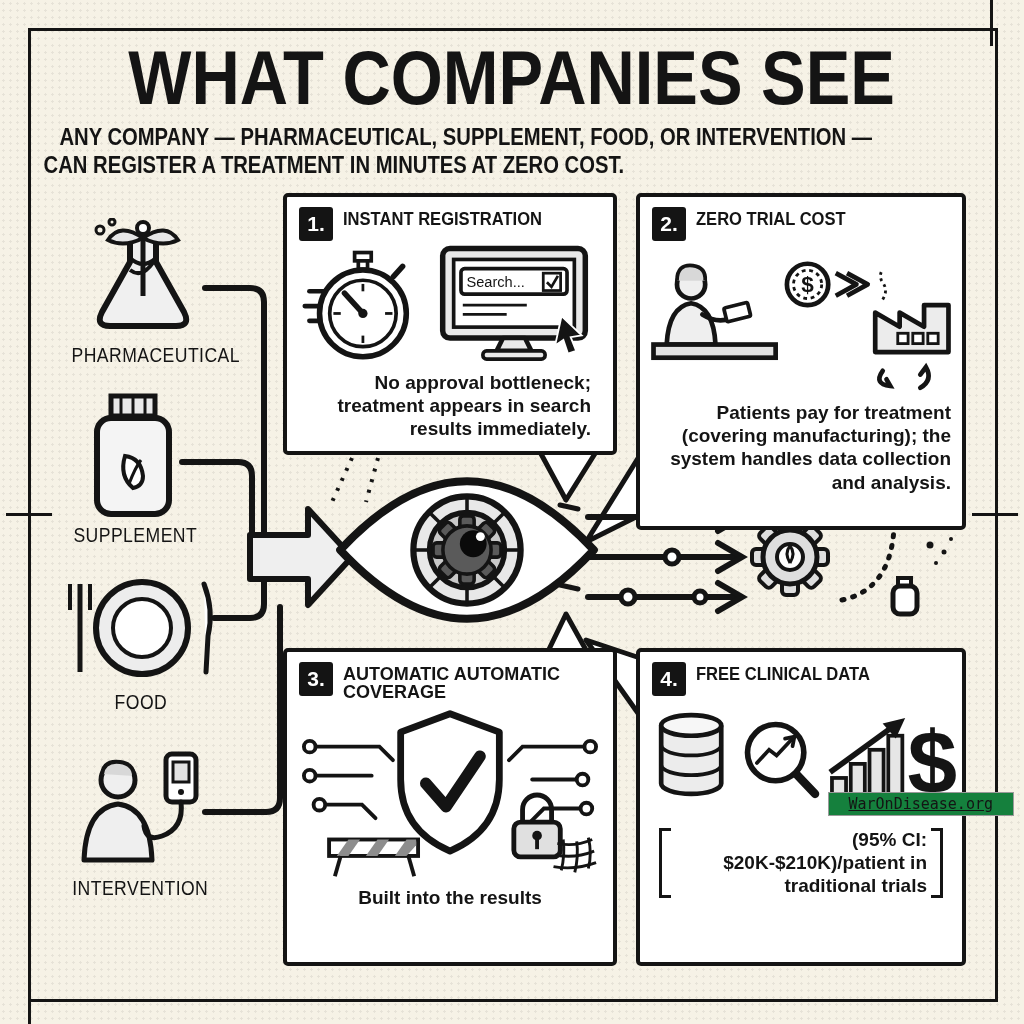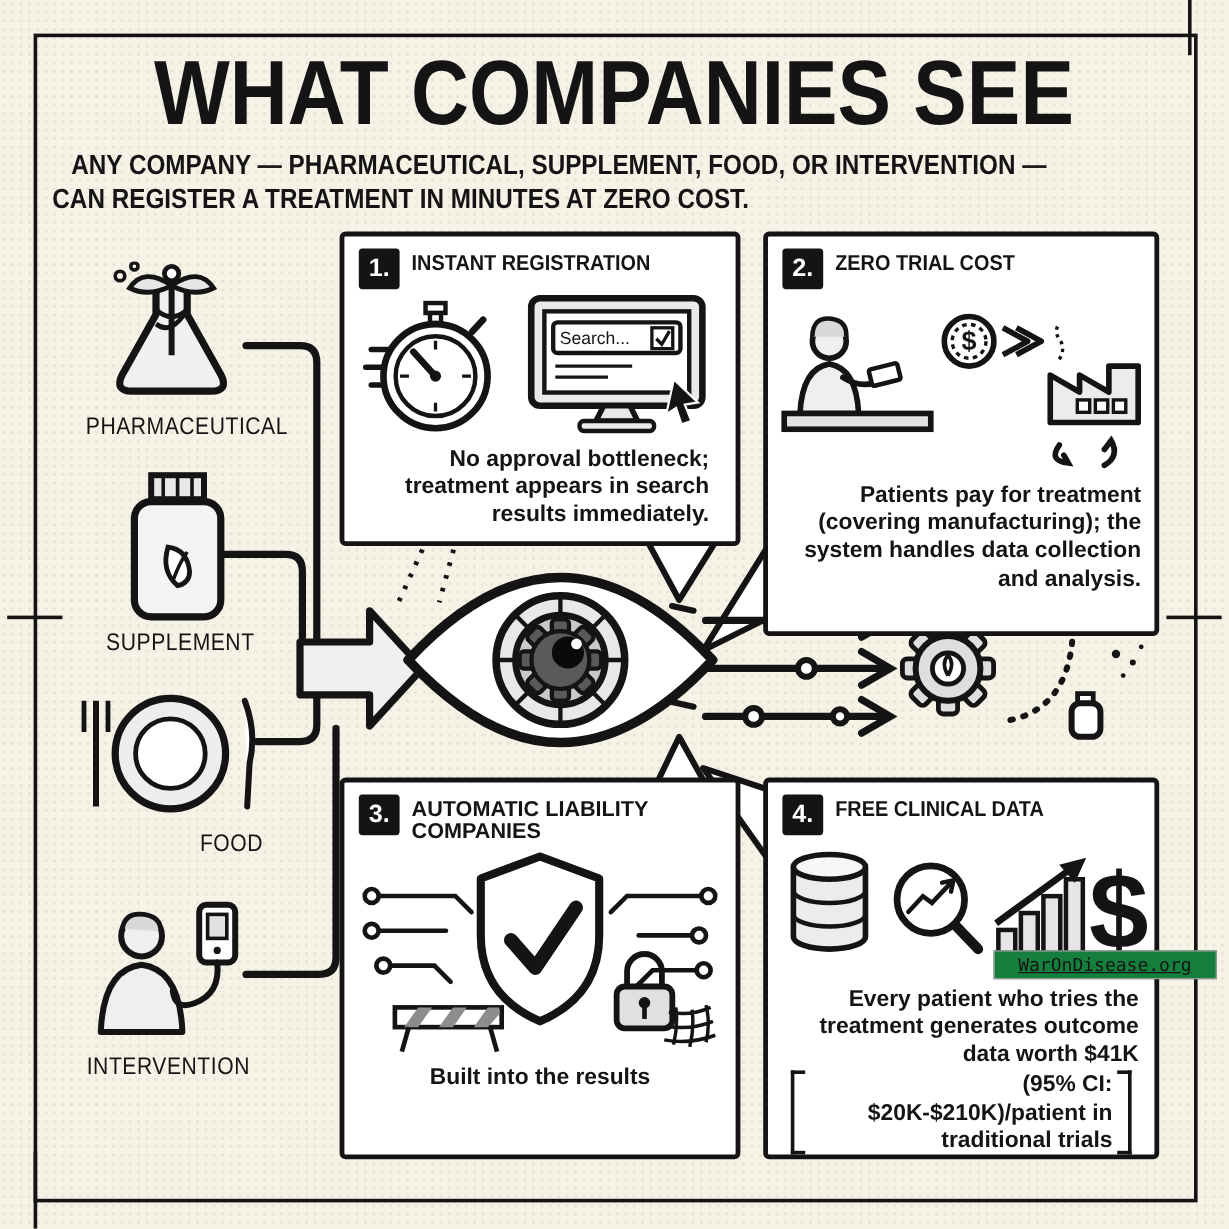--- a/index.html
+++ b/index.html
@@ -135,34 +135,34 @@
       <path d="M62 18 h26 v26 l28 50 q7 14 -8 14 H42 q-15 0 -8 -14 l28 -50 z" fill="#f0f0f0" stroke="#141414" stroke-width="6" stroke-linejoin="round"></path>
       <line x1="75" y1="6" x2="75" y2="78" stroke="#141414" stroke-width="5"></line>
       <path d="M75 20 Q52 4 40 22 Q56 30 75 20" fill="#e6e6e6" stroke="#141414" stroke-width="4"></path>
       <path d="M75 20 Q98 4 110 22 Q94 30 75 20" fill="#e6e6e6" stroke="#141414" stroke-width="4"></path>
       <path d="M62 40 Q75 52 88 40 Q75 62 62 52" fill="none" stroke="#141414" stroke-width="4"></path>
       <circle cx="75" cy="10" r="6" fill="#ffffff" stroke="#141414" stroke-width="4"></circle>
     </svg>
     <div class="source-label"><span class="condensed">PHARMACEUTICAL</span></div>
   </div>
 
-  <div class="source" style="left:80px;top:392px;width:135px;">
+  <div class="source" style="left:65px;top:392px;width:135px;">
     <svg width="100" height="128" viewBox="0 0 100 128">
       <rect x="28" y="4" width="44" height="20" fill="#e8e8e8" stroke="#141414" stroke-width="5"></rect>
       <line x1="38" y1="6" x2="38" y2="22" stroke="#141414" stroke-width="3"></line>
       <line x1="50" y1="6" x2="50" y2="22" stroke="#141414" stroke-width="3"></line>
       <line x1="62" y1="6" x2="62" y2="22" stroke="#141414" stroke-width="3"></line>
       <rect x="14" y="26" width="72" height="96" rx="14" fill="#f4f4f4" stroke="#141414" stroke-width="6"></rect>
       <path d="M50 96 Q36 84 42 64 Q58 66 60 84 Q60 94 50 96 Z" fill="#ffffff" stroke="#141414" stroke-width="4"></path>
       <path d="M46 92 Q52 76 58 68" fill="none" stroke="#141414" stroke-width="3"></path>
     </svg>
     <div class="source-label"><span class="condensed">SUPPLEMENT</span></div>
   </div>
 
-  <div class="source" style="left:58px;top:572px;width:165px;text-align:right;">
+  <div class="source" style="left:58px;top:572px;width:165px;">
     <svg width="165" height="115" viewBox="0 0 165 115">
       <line x1="22" y1="12" x2="22" y2="100" stroke="#141414" stroke-width="5"></line>
       <line x1="12" y1="12" x2="12" y2="38" stroke="#141414" stroke-width="4"></line>
       <line x1="32" y1="12" x2="32" y2="38" stroke="#141414" stroke-width="4"></line>
       <circle cx="84" cy="56" r="46" fill="#ededed" stroke="#141414" stroke-width="6"></circle>
       <circle cx="84" cy="56" r="29" fill="#ffffff" stroke="#141414" stroke-width="4"></circle>
       <path d="M146 12 q10 26 4 52 l-2 36" fill="#ffffff" stroke="#141414" stroke-width="5" stroke-linecap="round"></path>
     </svg>
     <div class="source-label"><span class="condensed">FOOD</span></div>
   </div>
@@ -275,21 +275,21 @@
         <path d="M252 132 Q242 146 260 148 L256 141" fill="none" stroke="#141414" stroke-width="5" stroke-linecap="round"></path>
         <path d="M292 150 Q306 142 298 128 L292 136" fill="none" stroke="#141414" stroke-width="5" stroke-linecap="round"></path>
       </svg>
     </div>
     <div class="box-body" style="max-width:300px;">Patients pay for treatment (covering manufacturing); the system handles data collection and analysis.</div>
   </div>
 
   <div class="box" style="left:283px;top:648px;width:334px;height:318px;">
     <div class="box-header">
       <div class="num-badge">3.</div>
-      <div class="box-title" style="max-width:240px;white-space:normal;">AUTOMATIC LIABILITY COMPANIES</div>
+      <div class="box-title" style="max-width:240px;white-space:normal;">AUTOMATIC AUTOMATIC COVERAGE</div>
     </div>
     <div class="icon-row" style="height:182px;">
       <svg width="320" height="178" viewBox="0 0 330 184">
 
         <g stroke="#141414" stroke-width="4" fill="none" stroke-linecap="round">
           <path d="M22 42 H92 L106 56"></path>
           <path d="M22 72 H84"></path>
           <path d="M32 102 H74 L88 116"></path>
           <path d="M308 42 H240 L226 56"></path>
           <path d="M300 76 H250"></path>
@@ -353,21 +353,20 @@
         <rect x="198" y="82" width="15" height="30" fill="#e6e6e6" stroke="#141414" stroke-width="4"></rect>
         <rect x="218" y="67" width="15" height="45" fill="#e6e6e6" stroke="#141414" stroke-width="4"></rect>
         <rect x="238" y="52" width="15" height="60" fill="#e6e6e6" stroke="#141414" stroke-width="4"></rect>
         <rect x="258" y="37" width="15" height="75" fill="#e6e6e6" stroke="#141414" stroke-width="4"></rect>
         <line x1="196" y1="76" x2="262" y2="28" stroke="#141414" stroke-width="6"></line>
         <polygon points="276,18 252,24 266,40" fill="#141414"></polygon>
 
         <text x="305" y="98" font-size="95" font-weight="bold" text-anchor="middle" font-family="Liberation Sans, sans-serif" fill="#141414">$</text>
       </svg>
     </div>
-    <div class="box-body" style="max-width:296px;">Every patient who tries the treatment generates outcome data worth $41K</div>
     <div class="ci-wrap">
       <span class="bracket bracket-l"></span>
       <span class="box-body" style="max-width:252px;">(95% CI: $20K-$210K)/patient in traditional trials</span>
       <span class="bracket bracket-r"></span>
     </div>
   </div>
 
   <div class="watermark">WarOnDisease.org</div>
 </div>
 

